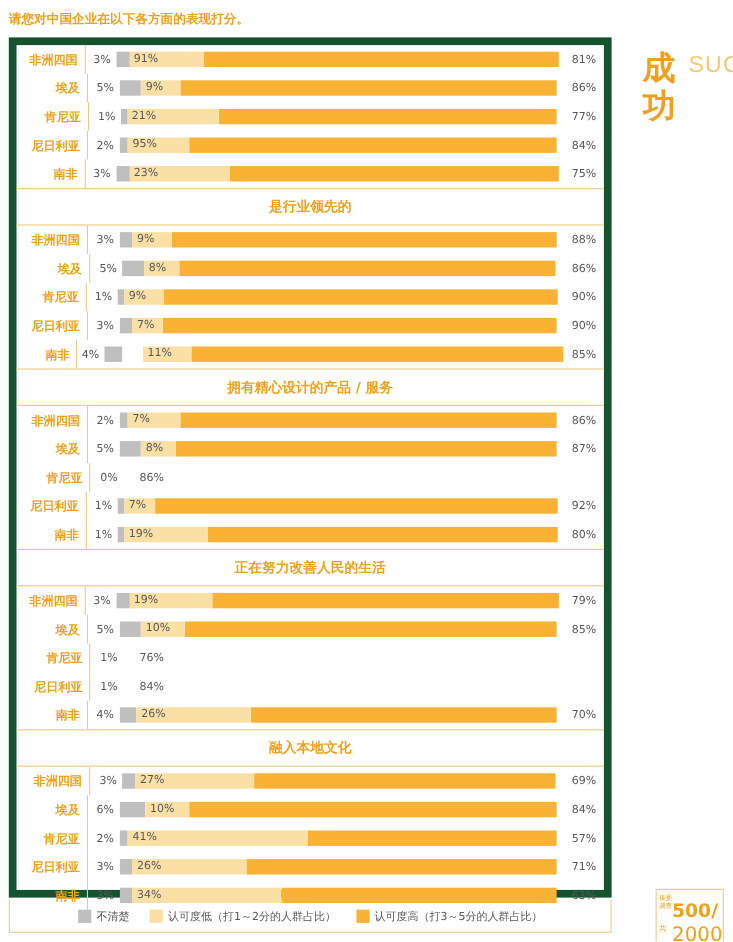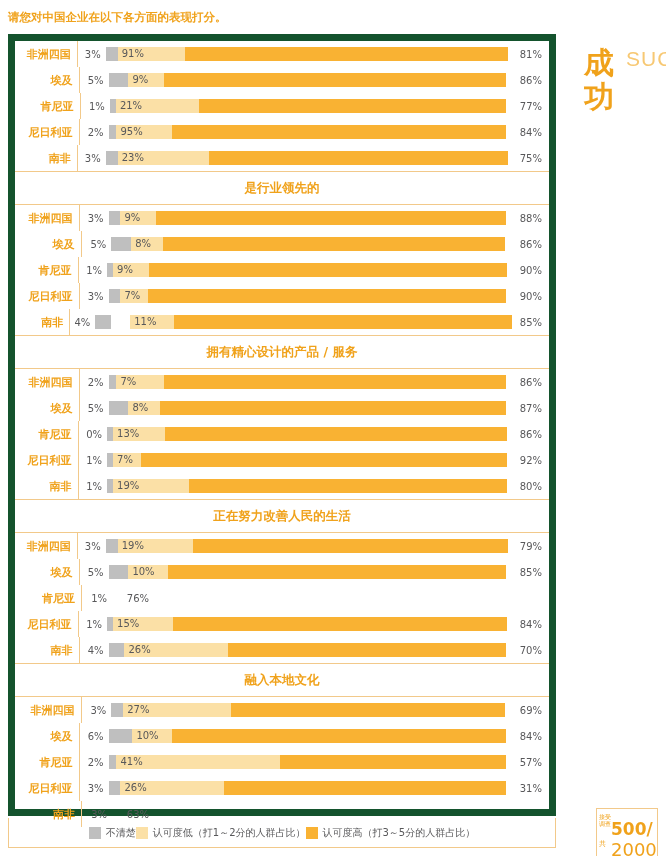--- a/index.html
+++ b/index.html
@@ -66,21 +66,21 @@
   }
   .cattitle{
     height:32px;display:flex;align-items:center;justify-content:center;
     font-size:12.5px;font-weight:bold;color:#f0a21b;
   }
 
   
   .legend{
     position:absolute;left:8px;top:818px;width:548px;height:30px;
     border:1px solid #f2c98a;border-top:none;box-sizing:border-box;
-    display:flex;align-items:center;justify-content:center;
+    display:flex;align-items:center;justify-content:center;gap:18px;
   }
   .legend .item{display:flex;align-items:center;font-size:10px;color:#58585a;}
   .legend .sw{width:12px;height:12px;margin-right:5px;display:inline-block;}
 
   
   .side{
     position:absolute;left:566px;top:34px;width:92px;height:782px;
   }
   .side .cn{
     position:absolute;left:10px;top:12px;width:46px;
@@ -281,27 +281,20 @@
             <span class="low-txt">8%</span>
           </div>
           <div class="seg-high" style="width: 346.26px;"></div>
         </div>
         <div class="pctC">87%</div>
       </div>
       <div class="row">
         <div class="lbl">肯尼亚</div>
         <div class="sep"></div>
         <div class="pctA">0%</div>
-        <div class="bars">
-          <div class="seg-unknown" style="width: 6px;"></div>
-          <div class="seg-low" style="width: 51.74px;">
-            <span class="low-txt">13%</span>
-          </div>
-          <div class="seg-high" style="width: 342.28px;"></div>
-        </div>
         <div class="pctC">86%</div>
       </div>
       <div class="row">
         <div class="lbl">尼日利亚</div>
         <div class="sep"></div>
         <div class="pctA">1%</div>
         <div class="bars">
           <div class="seg-unknown" style="width: 6px;"></div>
           <div class="seg-low" style="width: 27.86px;">
             <span class="low-txt">7%</span>
@@ -355,27 +348,20 @@
       <div class="row">
         <div class="lbl">肯尼亚</div>
         <div class="sep"></div>
         <div class="pctA">1%</div>
         <div class="pctC">76%</div>
       </div>
       <div class="row">
         <div class="lbl">尼日利亚</div>
         <div class="sep"></div>
         <div class="pctA">1%</div>
-        <div class="bars">
-          <div class="seg-unknown" style="width: 6px;"></div>
-          <div class="seg-low" style="width: 59.7px;">
-            <span class="low-txt">15%</span>
-          </div>
-          <div class="seg-high" style="width: 334.32px;"></div>
-        </div>
         <div class="pctC">84%</div>
       </div>
       <div class="row">
         <div class="lbl">南非</div>
         <div class="sep"></div>
         <div class="pctA">4%</div>
         <div class="bars">
           <div class="seg-unknown" style="width: 15.92px;"></div>
           <div class="seg-low" style="width: 103.48px;">
             <span class="low-txt">26%</span>
@@ -430,26 +416,33 @@
         <div class="lbl">尼日利亚</div>
         <div class="sep"></div>
         <div class="pctA">3%</div>
         <div class="bars">
           <div class="seg-unknown" style="width: 11.94px;"></div>
           <div class="seg-low" style="width: 103.48px;">
             <span class="low-txt">26%</span>
           </div>
           <div class="seg-high" style="width: 282.58px;"></div>
         </div>
-        <div class="pctC">31%</div>
+        <div class="pctC">71%</div>
       </div>
       <div class="row">
         <div class="lbl">南非</div>
         <div class="sep"></div>
         <div class="pctA">3%</div>
+        <div class="bars">
+          <div class="seg-unknown" style="width: 11.94px;"></div>
+          <div class="seg-low" style="width: 135.32px;">
+            <span class="low-txt">34%</span>
+          </div>
+          <div class="seg-high" style="width: 250.74px;"></div>
+        </div>
         <div class="pctC">63%</div>
       </div>
     </div>
 
   <div class="legend" id="legend">
       <div class="item">
         <span class="sw" style="background: rgb(191, 191, 191);"></span>
         <span>不清楚</span>
       </div>
       <div class="item">

